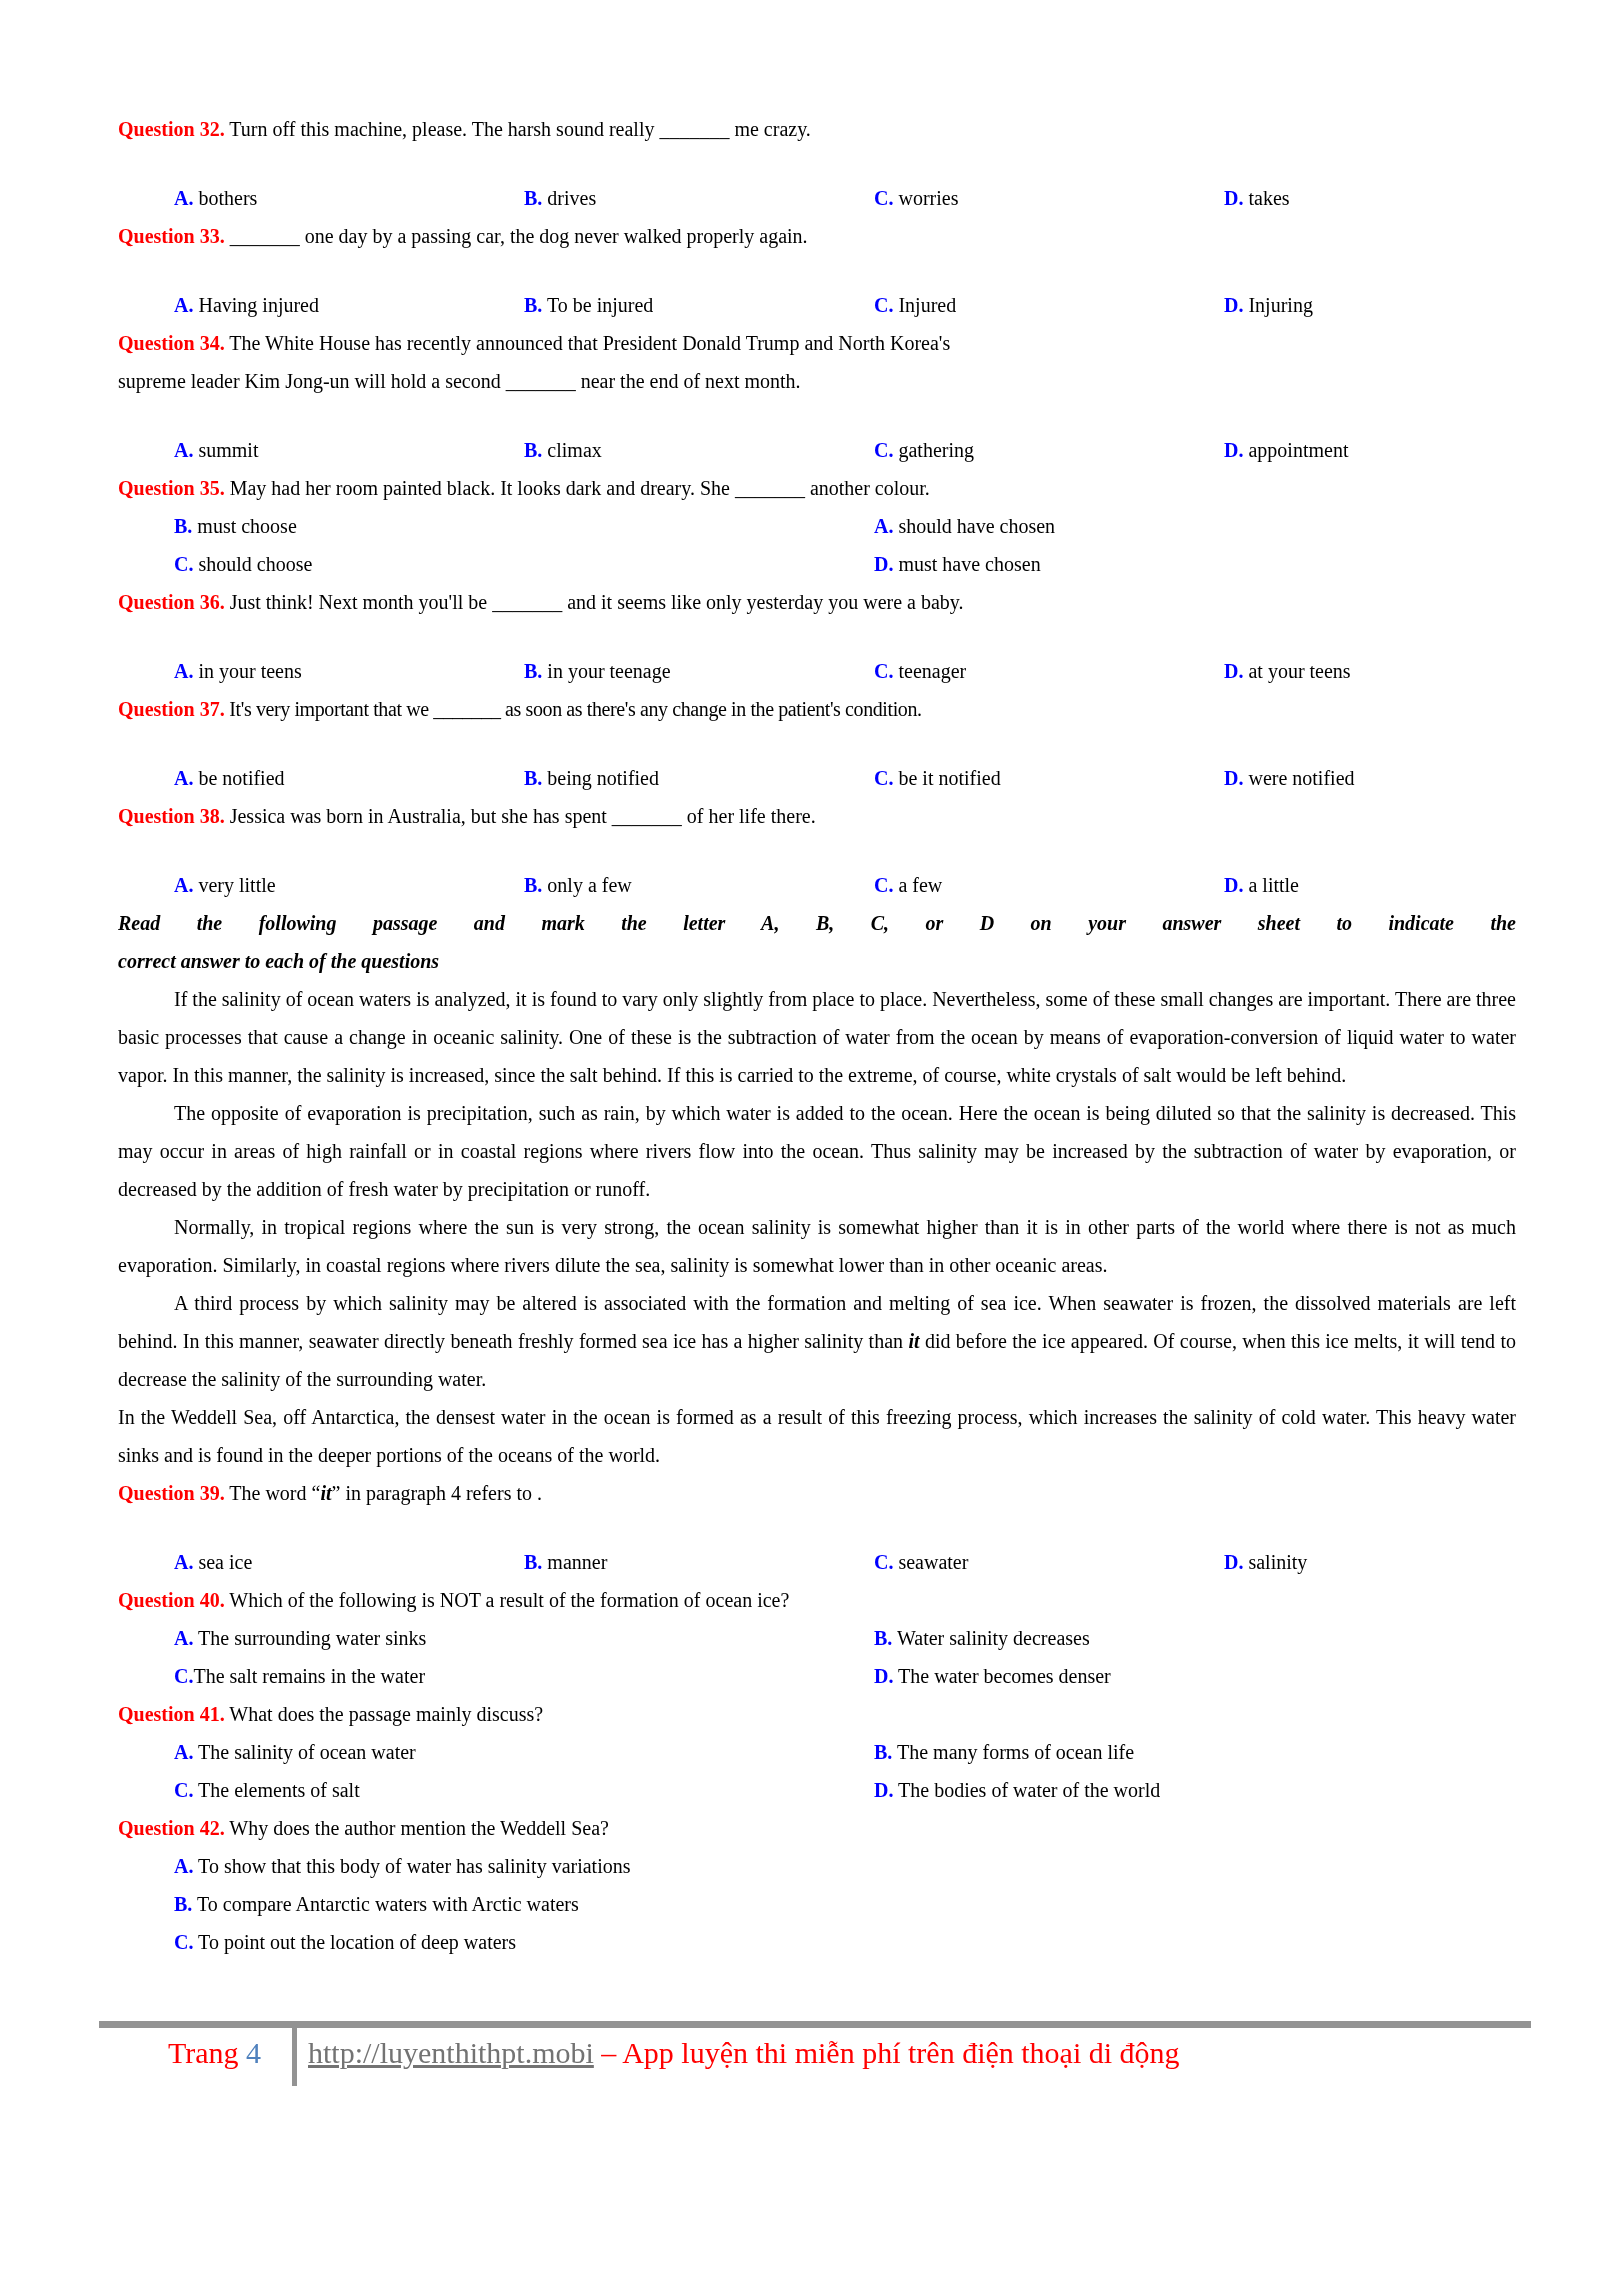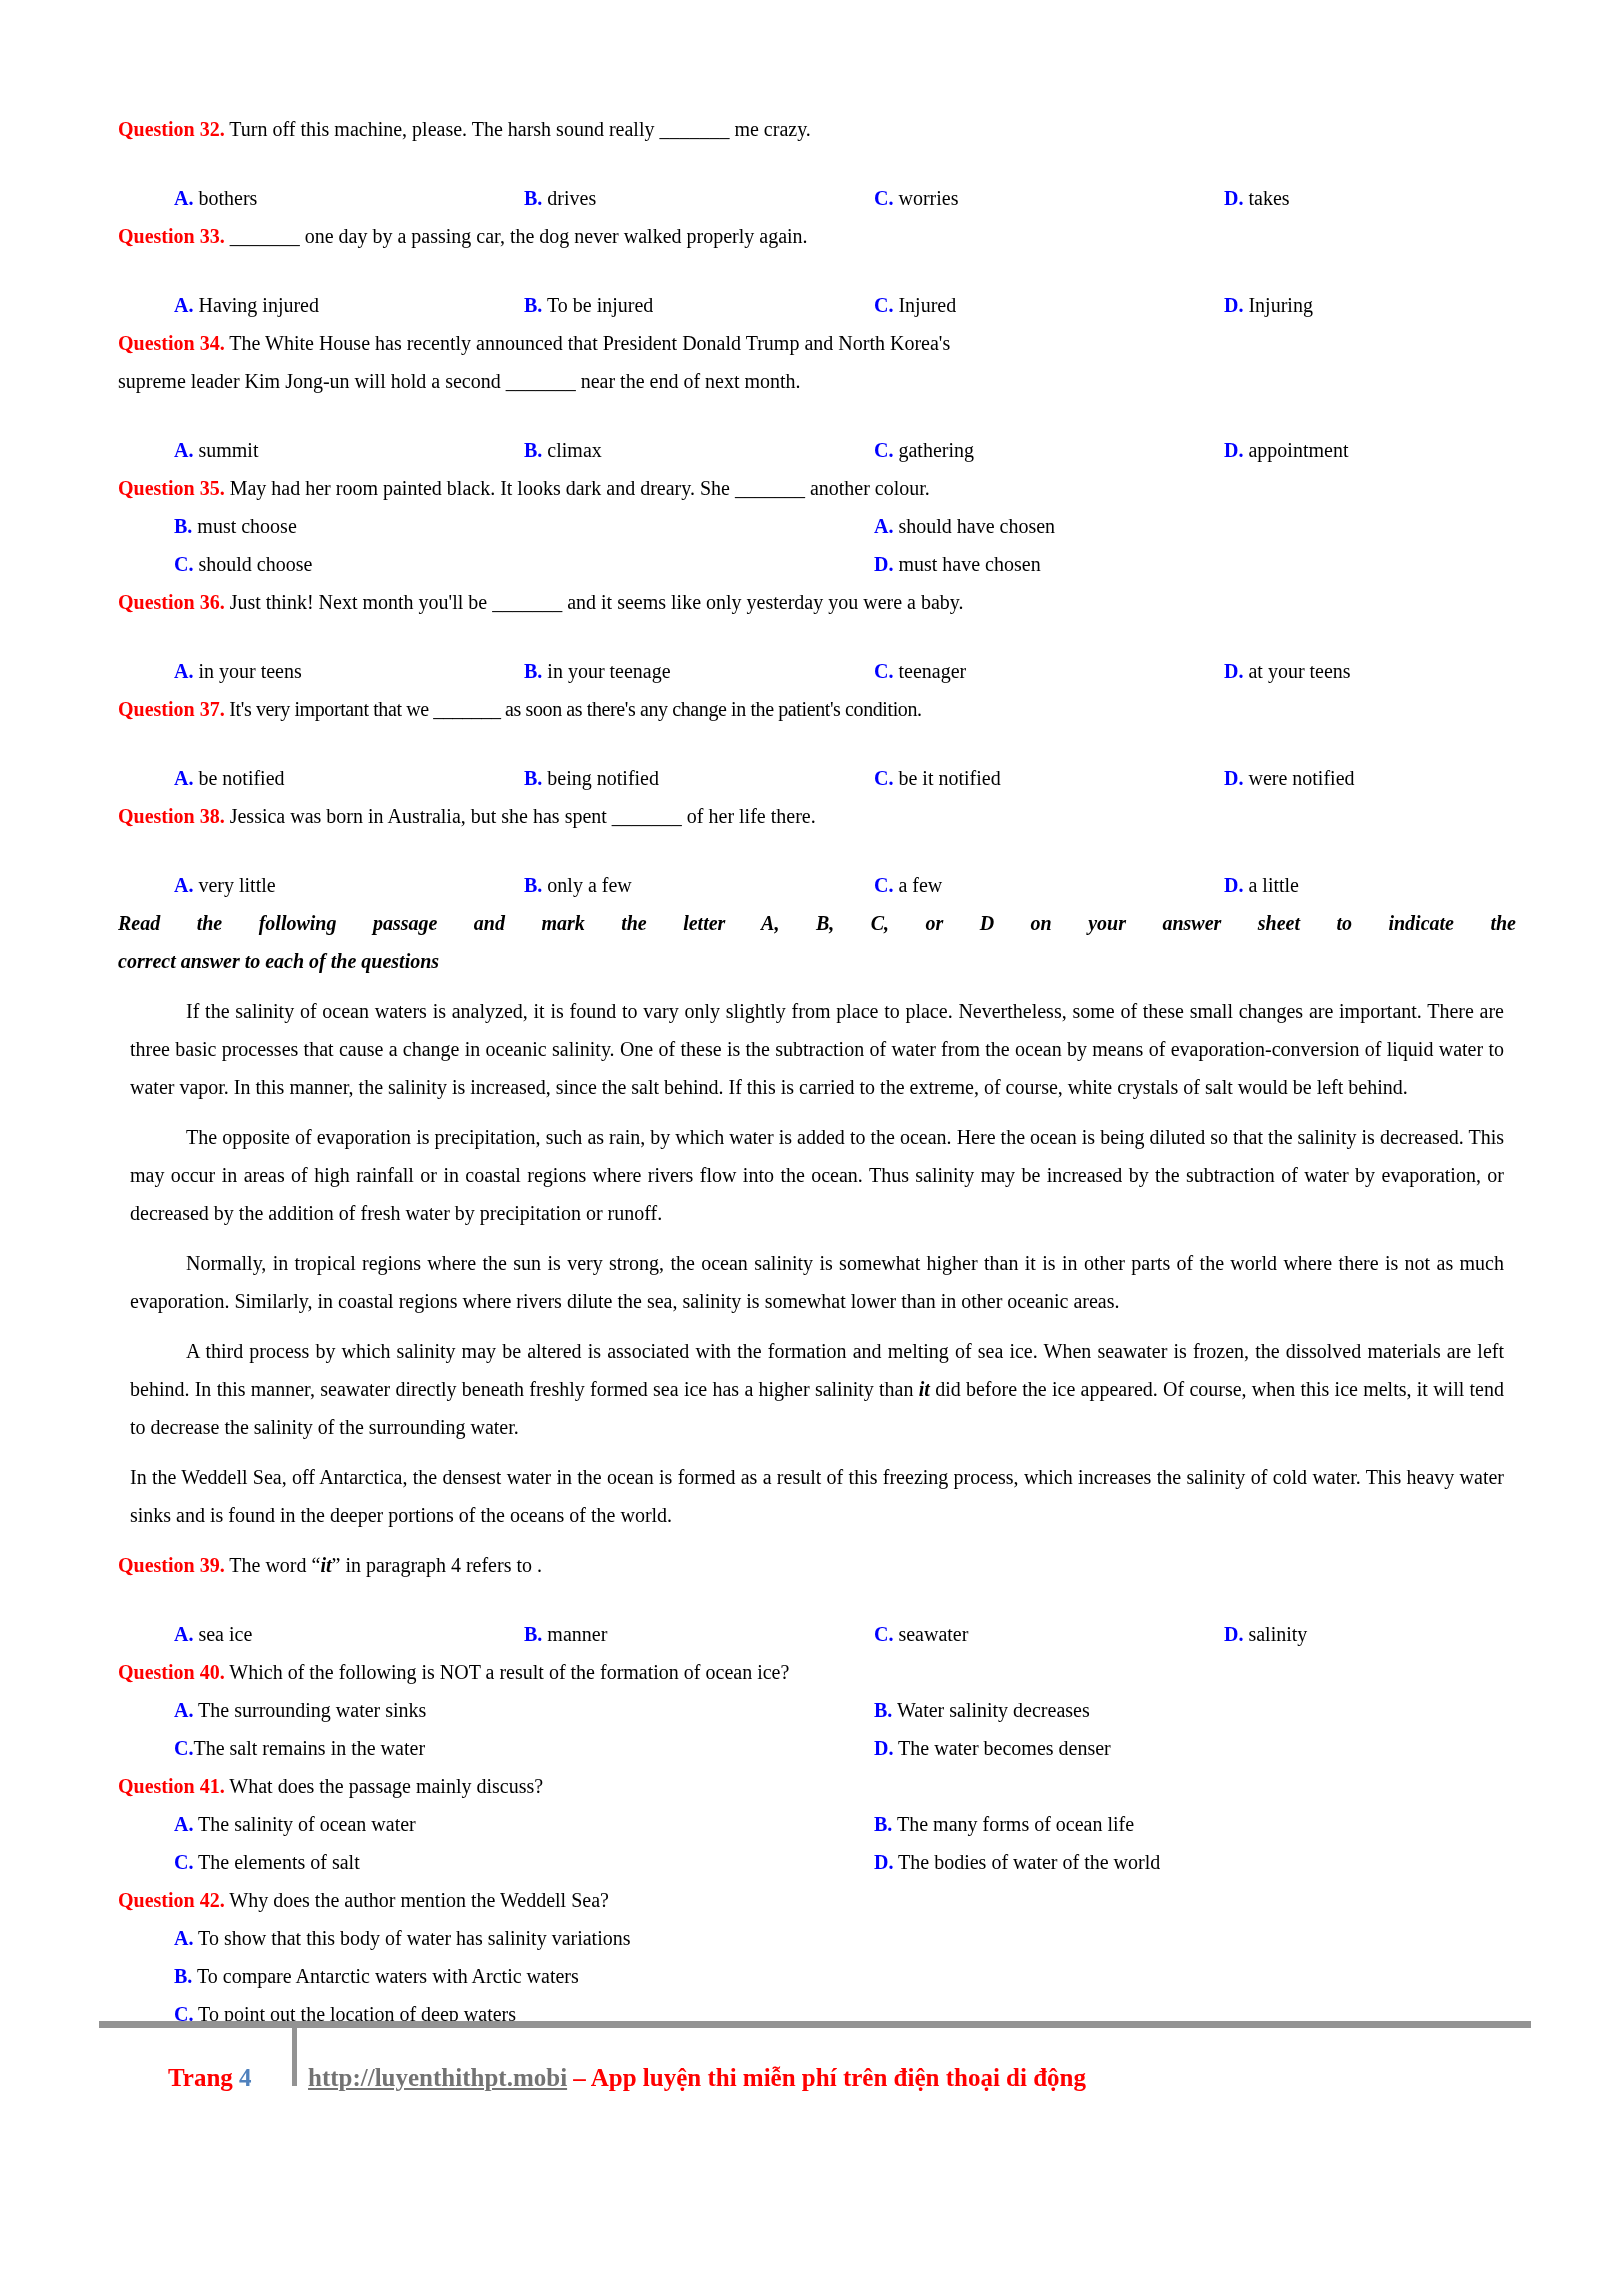--- a/index.html
+++ b/index.html
@@ -7,25 +7,25 @@
          font-family:"Liberation Serif", "DejaVu Serif", serif; color:#000; }
   .page { position:absolute; left:118px; top:110px; width:1398px; font-size:20px; line-height:38px; }
   .line { white-space:nowrap; }
   .qlabel { color:#ff0000; font-weight:bold; }
   .olabel { color:#0000ff; font-weight:bold; }
   .opts4 { display:grid; grid-template-columns:350px 350px 350px 1fr; padding-left:56px;margin-top:31px; }
   .opts2 { display:grid; grid-template-columns:700px 1fr; padding-left:56px; }
   .opts1 { padding-left:56px; }
   .instr { font-weight:bold; font-style:italic; text-align:justify; text-align-last:justify; }
   .instr.last { text-align-last:left; }
-  .para p { margin:12px; text-align:justify; }
+  .para p { margin:0; text-align:justify; }
   .indent { text-indent:56px; }
   .footer-rule { position:absolute; left:99px; top:2021px; width:1432px; height:6.5px; background:#939393; }
   .footer-vbar { position:absolute; left:292px; top:2028px; width:5.2px; height:58px; background:#939393; }
-  .footer { position:absolute; top:2036px; font-size:25px; font-weight:bold; font-family:"Liberation Serif", serif; white-space:nowrap;margin-top:28px; }
+  .footer { position:absolute; top:2036px; font-size:30px; font-weight:normal; font-family:"Liberation Serif", serif; white-space:nowrap; }
   .f-trang { left:168px; color:#ff0000; }
   .f-trang .num { color:#4f81bd; }
   .f-right { left:308px; }
   .f-link { color:#737373; text-decoration:underline; }
   .f-text { color:#ff0000; }
 </style>
 </head>
 <body>
 
 <div class="page">

